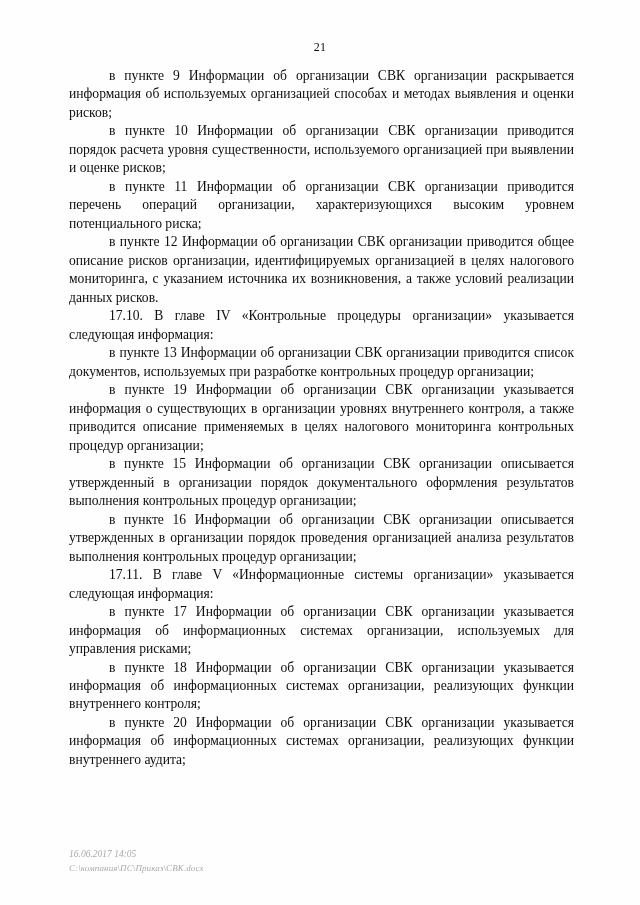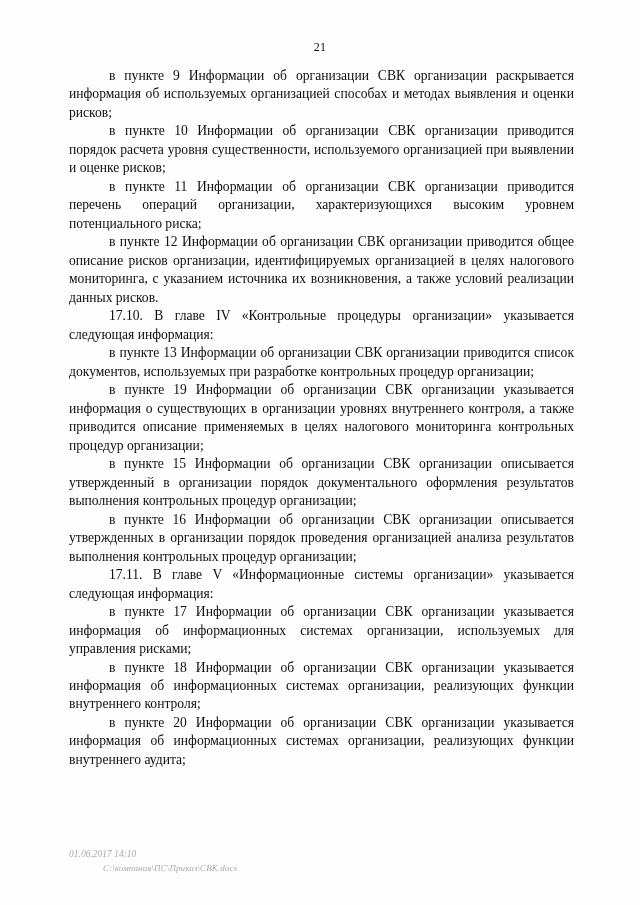--- a/index.html
+++ b/index.html
@@ -53,21 +53,20 @@
     font-size: 9.5px;
     line-height: 1.45;
     opacity: 0.85;
   }
   .footer div {
     white-space: nowrap;
   }
   .footer .line2 {
     font-size: 9px;
     letter-spacing: 0.1px;
-    margin-left: 34px;
   }
 </style>
 </head>
 <body>
 
 <div class="page">
 
   <div class="page-number">21</div>
 
   <div class="content">
@@ -80,17 +79,17 @@
     <p>в пункте 19 Информации об организации СВК организации указывается информация о существующих в организации уровнях внутреннего контроля, а также приводится описание применяемых в целях налогового мониторинга контрольных процедур организации;</p>
     <p>в пункте 15 Информации об организации СВК организации описывается утвержденный в организации порядок документального оформления результатов выполнения контрольных процедур организации;</p>
     <p>в пункте 16 Информации об организации СВК организации описывается утвержденных в организации порядок проведения организацией анализа результатов выполнения контрольных процедур организации;</p>
     <p>17.11. В главе V «Информационные системы организации» указывается следующая информация:</p>
     <p>в пункте 17 Информации об организации СВК организации указывается информация об информационных системах организации, используемых для управления рисками;</p>
     <p>в пункте 18 Информации об организации СВК организации указывается информация об информационных системах организации, реализующих функции внутреннего контроля;</p>
     <p>в пункте 20 Информации об организации СВК организации указывается информация об информационных системах организации, реализующих функции внутреннего аудита;</p>
   </div>
 
   <div class="footer">
-    <div class="line1">01.06.2017 14:10</div>
+    <div class="line1">16.06.2017 14:05</div>
     <div class="line2">C:\компания\ПС\Приказ\СВК.docx</div>
   </div>
 
 </div>
 
 </body></html>

